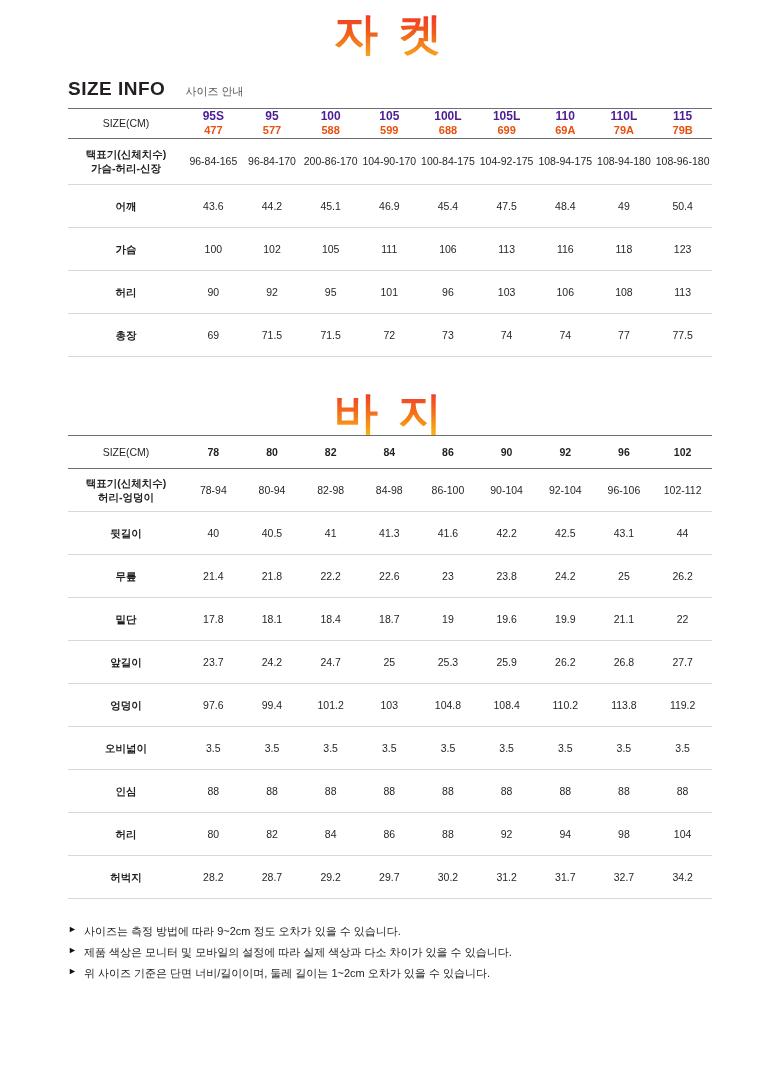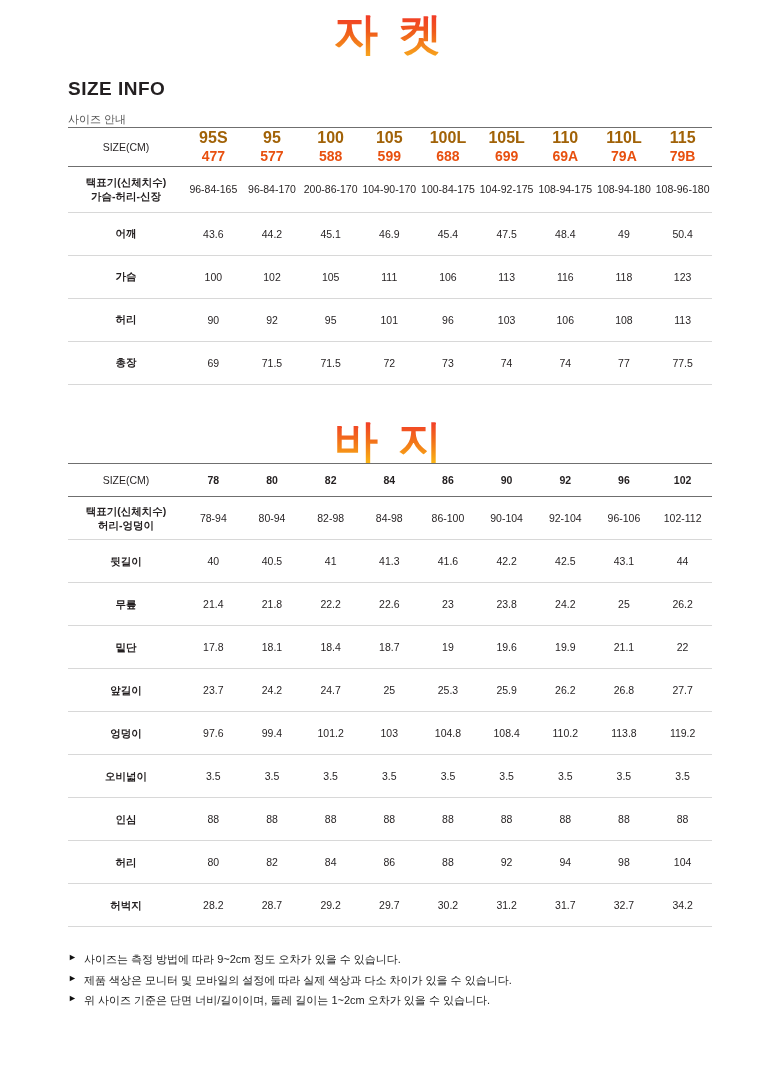--- a/index.html
+++ b/index.html
@@ -50,22 +50,22 @@
     -webkit-background-clip: text;
     background-clip: text;
     color: transparent;
     -webkit-text-fill-color: transparent;
   }
 
   
   .size-info-row {
     display: flex;
     align-items: baseline;
-    gap: 12px;
-    flex-direction: column;
+    gap: 20px;
+    margin-bottom: 8px;
   }
   .size-info-title {
     font-size: 19px;
     font-weight: bold;
     letter-spacing: 0.5px;
   }
   .size-info-sub {
     font-size: 11px;
     color: #555;
   }
@@ -97,29 +97,29 @@
   }
   .hdr-label {
     font-weight: normal;
     font-size: 11.5px;
   }
   .hdr-col {
     line-height: 1.25;
     padding: 6px 0 7px 0;
   }
   .hdr-code {
-    color: #a16207;
-    font-weight: bold;
-    font-size: 16px;
+    color: #4c1d95;
+    font-weight: bold;
+    font-size: 12px;
     display: block;
   }
   .hdr-num {
     color: #e8500f;
     font-weight: bold;
-    font-size: 14px;
+    font-size: 11px;
     display: block;
   }
   .two-line-label {
     white-space: pre-line;
   }
   .jacket-table tbody tr { height: 43px; }
   .jacket-table tbody tr.tall { height: 46px; }
   .pants-table thead tr th { padding: 9px 0; }
   .pants-table tbody tr { height: 43px; }
 

